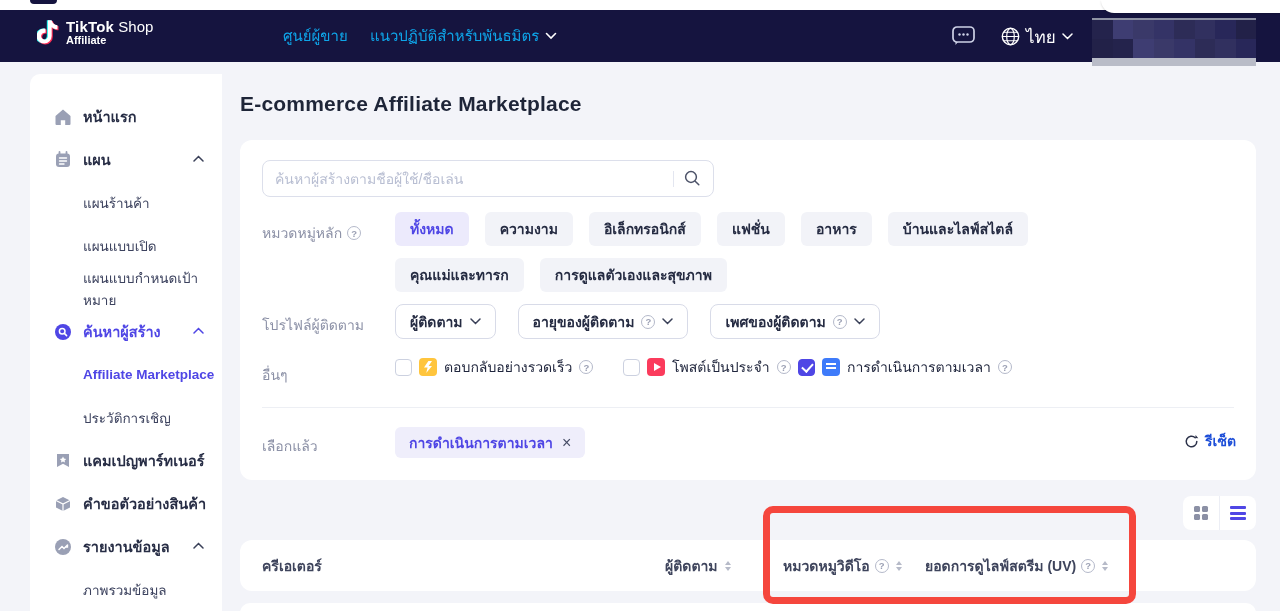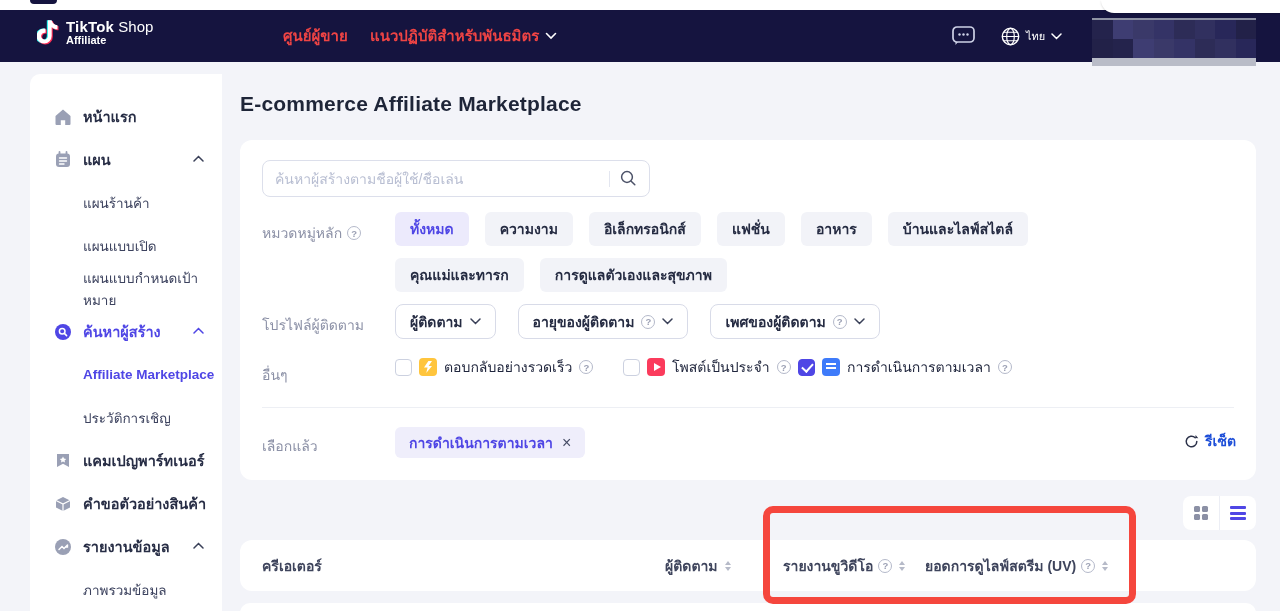--- a/index.html
+++ b/index.html
@@ -10,25 +10,25 @@
   .top-strip { position:absolute; left:0; top:0; width:1280px; height:10px; background:#ffffff; }
   .top-notch { position:absolute; left:30px; top:0; width:27px; height:4px; background:#15143f; border-radius:0 0 4px 4px; }
   .topbar { position:absolute; left:0; top:10px; width:1280px; height:52px; background:#15143f; display:flex; align-items:center; }
   .logo { position:absolute; left:37px; top:8px; display:flex; align-items:center; gap:7px; }
   .logo-note { position:relative; width:22px; height:30px; }
   .logo-text { color:#fff; line-height:1.05; }
   .logo-line1 { font-size:15px; }
   .logo-line1 b { font-weight:800; letter-spacing:.2px; }
   .logo-line2 { font-size:11px; font-weight:700; }
   .nav-item { position:absolute; top:0; height:52px; display:flex; align-items:center; gap:6px;
-              color:#ef4444; font-size:15px; font-weight:700; cursor:pointer; }
+              color:#0ea5e9; font-size:15px; font-weight:400; cursor:pointer; }
   .nav-item.n1 { left:283px; }
   .nav-item.n2 { left:370px; }
   .topbar-right { position:absolute; top:10px; height:52px; left:952px; display:flex; align-items:center; gap:26px; color:#e7e9f6; }
-  .lang { display:flex; align-items:center; gap:6px; font-size:11px; color:#fff; cursor:pointer; }
+  .lang { display:flex; align-items:center; gap:6px; font-size:17px; color:#fff; cursor:pointer; }
 
   .top-tab { position:absolute; top:0; left:1101px; width:179px; height:13px; background:#ffffff;
              border-bottom-left-radius:14px; box-shadow:0 1px 2px rgba(0,0,0,.15); }
   .redacted { position:absolute; left:1092px; top:18px; width:164px; height:40px;
               display:grid; grid-template-columns:repeat(8,1fr); grid-template-rows:repeat(2,1fr);
               border-top:2px solid #8f93a4; }
   .redacted-bar { position:absolute; left:1092px; top:58px; width:164px; height:8px; background:#b9bcc8; }
 
   
   .sidebar { position:absolute; left:30px; top:74px; width:192px; bottom:0; background:#fff; border-top-left-radius:10px; padding-top:21px; }
@@ -36,21 +36,21 @@
   .side-item .icon { width:18px; height:18px; margin-right:11px; flex:0 0 18px; display:flex; align-items:center; justify-content:center; }
   .side-item .lbl { font-size:14.5px; font-weight:700; color:#272d45; }
   .side-item .chev { position:absolute; right:18px; top:17px; }
   .side-sub { height:43px; display:flex; align-items:center; padding-left:53px; font-size:13.5px; color:#3c425e; cursor:pointer; }
   .side-item.active .lbl, .side-sub.active { color:#4f46e5; font-weight:700; }
 
   
   .page-title { position:absolute; left:240px; top:92px; font-size:21px; font-weight:800; color:#1e2538; letter-spacing:.2px; }
 
   .filter-card { position:absolute; left:240px; top:140px; width:1016px; height:340px; background:#fff; border-radius:12px; }
-  .search-box { position:absolute; left:22px; top:20px; width:388px; height:37px; border:1px solid #dcdfeb; border-radius:8px;
+  .search-box { position:absolute; left:22px; top:20px; width:452px; height:37px; border:1px solid #dcdfeb; border-radius:8px;
                 background:#fff; display:flex; align-items:center; padding:0 12px; }
   .search-box input { flex:1; border:none; outline:none; font-size:14px; color:#333; background:transparent; font-family:inherit; }
   .search-box input::placeholder { color:#b8bed2; }
   .search-div { width:1px; height:16px; background:#e3e6f0; margin:0 10px; }
 
   .frow-label { position:absolute; left:22px; font-size:14px; color:#8b90a6; display:flex; align-items:center; gap:5px; }
   .chips { position:absolute; left:155px; top:72px; width:725px; display:flex; flex-wrap:wrap; gap:12px 16px; }
   .chip { height:34px; padding:0 15px; display:flex; align-items:center; background:#f2f3f8; border:none; border-radius:6px;
           font-size:14px; font-weight:700; color:#252b42; font-family:inherit; cursor:pointer; white-space:nowrap; }
   .chip.active { background:#eceafc; color:#4f46e5; }
@@ -389,21 +389,21 @@
       <span>ครีเอเตอร์</span>
     </div>
     <div class="th" style="left:425px;">
       <span>ผู้ติดตาม</span>
       <span class="sort">
           <i class="up"></i>
           <i class="dn"></i>
         </span>
     </div>
     <div class="th" style="left:543px;">
-      <span>รายงานขูวิดีโอ</span>
+      <span>หมวดหมูวิดีโอ</span>
       <span class="help">?</span>
       <span class="sort">
           <i class="up"></i>
           <i class="dn"></i>
         </span>
     </div>
     <div class="th" style="left:685px;">
       <span>ยอดการดูไลฟ์สตรีม (UV)</span>
       <span class="help">?</span>
       <span class="sort">

